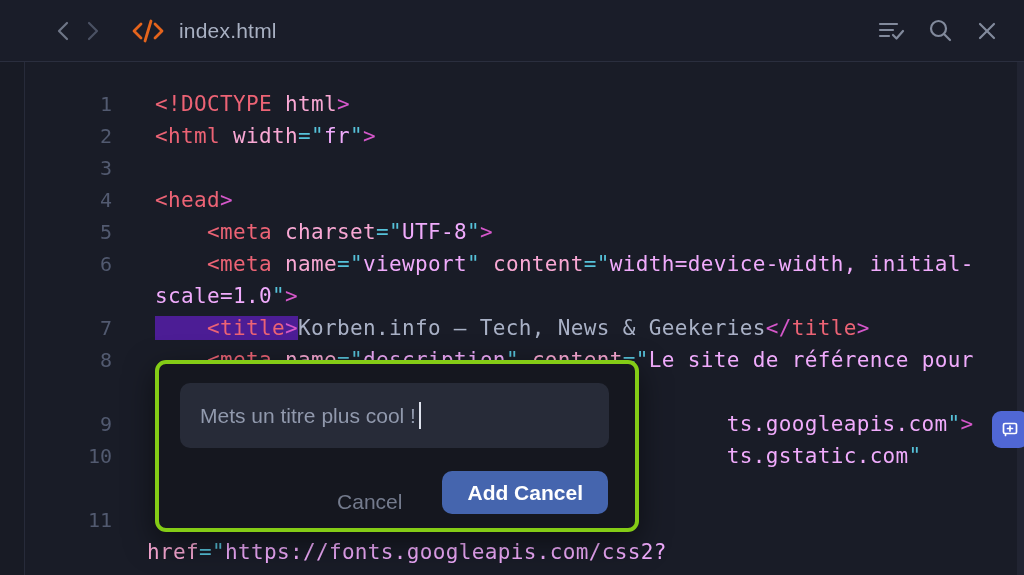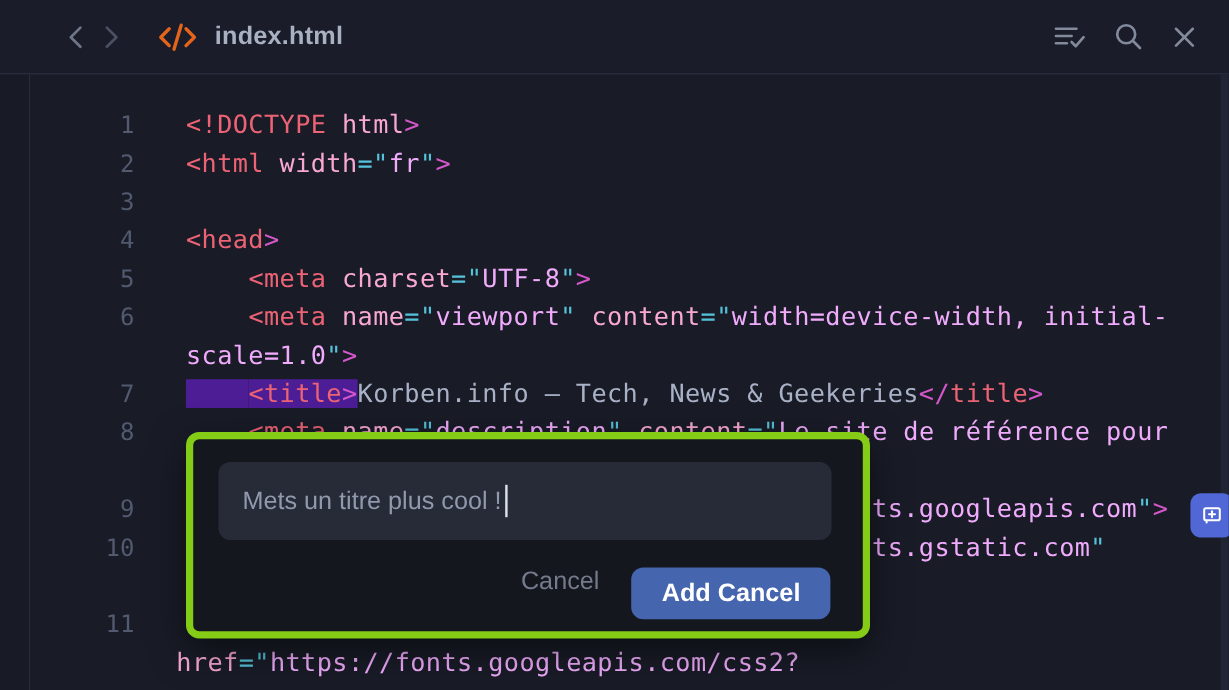--- a/index.html
+++ b/index.html
@@ -12,48 +12,48 @@
   
   .scroll-strip { position:absolute; right:0; top:62px; bottom:0; width:7px; background:#212432; }
 
   
   .header { position:absolute; top:0; left:0; right:0; height:62px; background:#1a1d29;
             border-bottom:1px solid #2a2e3e; display:flex; align-items:center; z-index:5; }
   .nav-btn { width:22px; height:24px; display:flex; align-items:center; justify-content:center; }
   .nav-back { margin-left:52px; }
   .nav-fwd { margin-left:8px; }
   .file-icon { margin-left:26px; display:flex; align-items:center; }
-  .title { margin-left:13px; font-size:21px; font-weight:700; color:#a8b0c2; letter-spacing:.2px; }
+  .title { margin-left:13px; font-size:21px; font-weight:400; color:#a8b0c2; letter-spacing:.2px; }
   .header-right { margin-left:auto; display:flex; align-items:center; gap:23px; padding-right:26px; }
   .hicon { display:flex; align-items:center; justify-content:center; }
 
   
   .editor { position:absolute; top:62px; left:0; right:7px; bottom:0; padding-top:26px;
             font-family:"DejaVu Sans Mono", monospace; z-index:1; }
   .row { display:flex; height:32px; line-height:32px; white-space:pre; }
   .gutter { width:112px; text-align:right; color:#525a70; font-size:20px; flex:none; }
   .code { padding-left:43px; font-size:21px; letter-spacing:.35px; }
   .c-tag   { color:#ec6375; }
   .c-attr  { color:#f9a8d4; }
   .c-op    { color:#56c2da; }
   .c-str   { color:#f0abfc; }
   .c-punct { color:#d557ca; }
   .c-fg    { color:#a9b1c6; }
   .hl { background:#4c1d95; }
 
   
-  .dialog { position:absolute; left:155px; top:360px; width:570px; height:172px;
-            background:#15171f; border:6px solid #84cc16; border-radius:11px;
+  .dialog { position:absolute; left:155px; top:360px; width:484px; height:172px;
+            background:#15171f; border:4px solid #84cc16; border-radius:11px;
             box-shadow:0 10px 30px rgba(0,0,0,.5); z-index:10; }
   .comment-input { position:absolute; left:21px; top:19px; right:26px; height:65px;
             background:#272b38; border-radius:10px; display:flex; align-items:center;
             padding:0 20px; font-size:21px; color:#9199ad; cursor:text; }
   .caret { width:2px; height:27px; background:#dde1ec; margin-left:3px; }
   .dialog-actions { position:absolute; left:0; right:27px; top:107px; display:flex;
-            align-items:flex-start; justify-content:flex-end; gap:27px; }
+            align-items:flex-end; justify-content:flex-end; gap:40px; }
   .cancel { font-size:21px; font-weight:500; color:#747b8d; cursor:pointer; }
   .submit { height:43px; padding:0 25px; border-radius:10px; background:#4565ae;
             color:#ffffff; font-size:21px; font-weight:700; display:flex; align-items:center;
             border:none; cursor:pointer; }
 
   
   .gutter-comment { position:absolute; left:992px; top:411px; width:36px; height:37px;
             border-radius:9px; background:#5067d5; display:flex; align-items:center;
             justify-content:center; z-index:6; }
 

